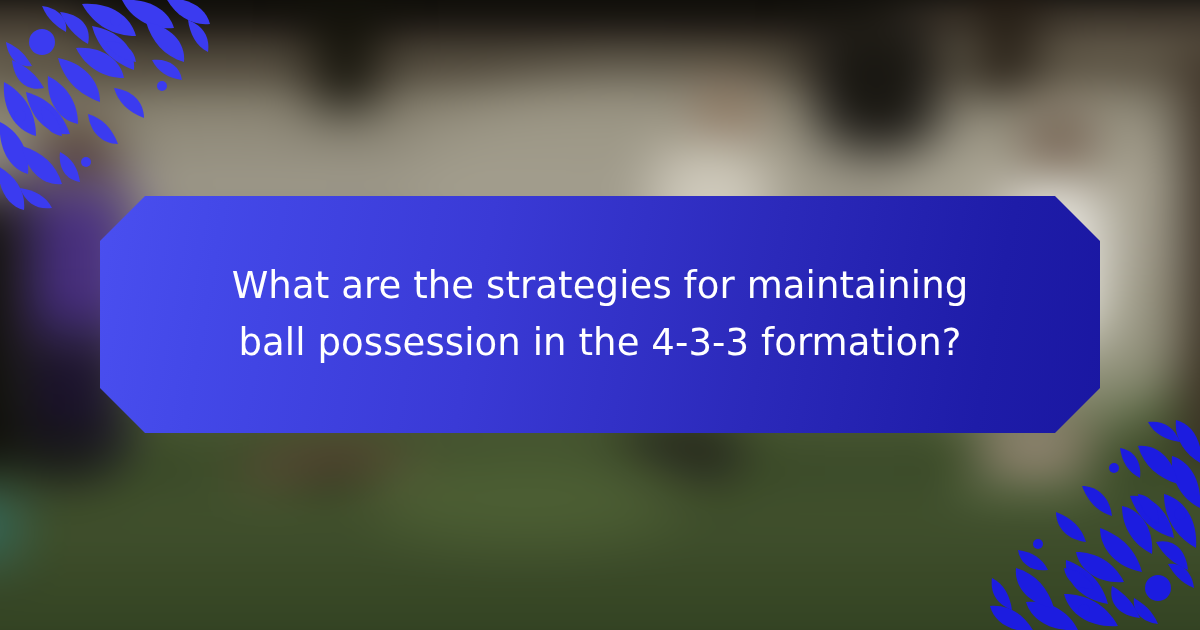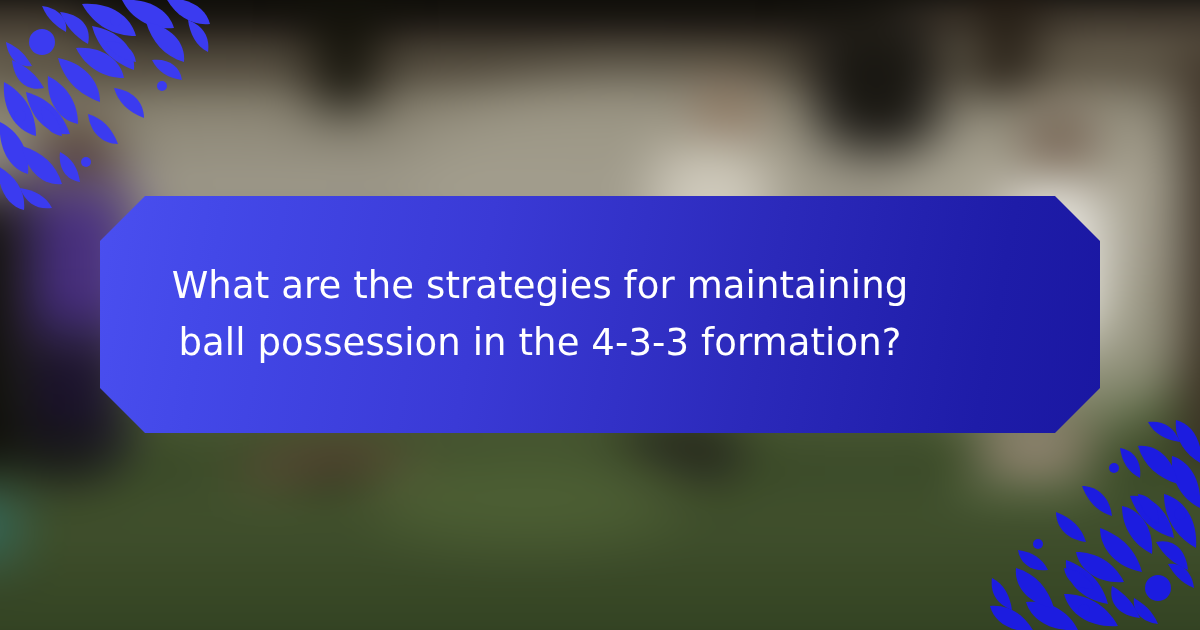--- a/index.html
+++ b/index.html
@@ -80,20 +80,21 @@
       calc(100% - 45px) 0,
       100% 45px,
       100% calc(100% - 45px),
       calc(100% - 45px) 100%,
       45px 100%,
       0 calc(100% - 45px),
       0 45px
     );
     display: flex;
     align-items: center;
+    justify-content: center;
   }
   .banner-title {
     color: #ffffff;
     font-family: "DejaVu Sans", sans-serif;
     font-size: 37px;
     font-weight: 400;
     line-height: 1.52;
     text-align: center;
     letter-spacing: 0.1px;
     max-width: 800px;

